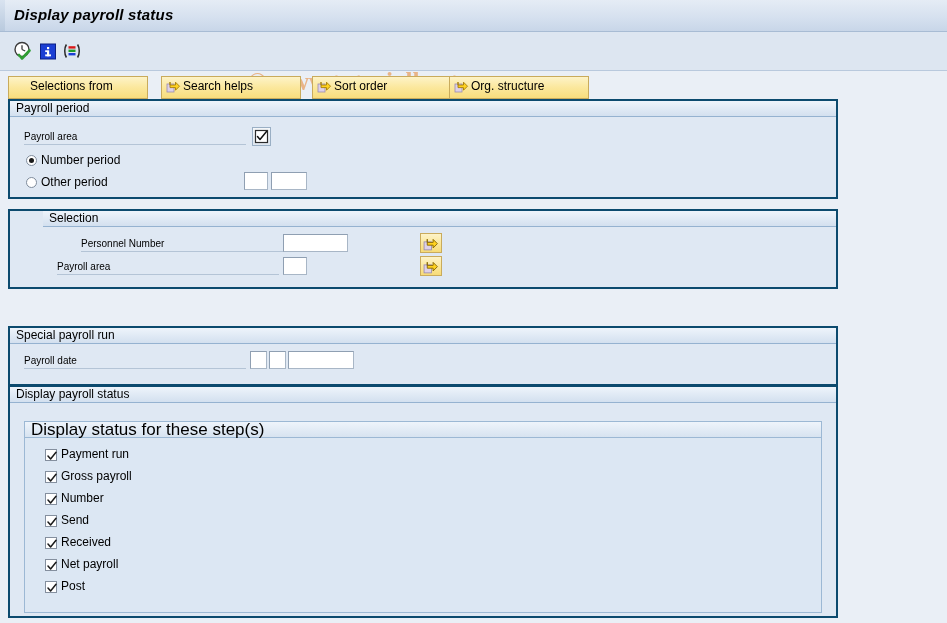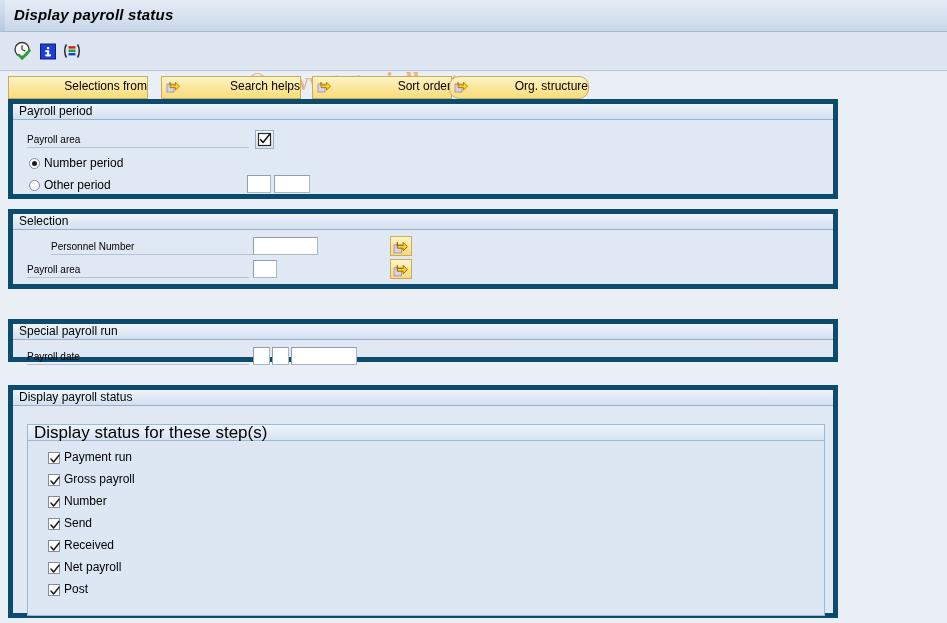--- a/index.html
+++ b/index.html
@@ -81,65 +81,66 @@
   }
   .sapbtn {
     position: absolute;
     top: 0;
     height: 23px;
     background: linear-gradient(to bottom, #fdf3c8 0%, #fbe89e 48%, #f8dd7d 100%);
     border: 1px solid #c9ab5c;
     box-sizing: border-box;
     font-size: 12px;
     color: #000;
-    text-align: right;
+    text-align: left;
     line-height: 19px;
     cursor: pointer;
     white-space: nowrap;
     overflow: hidden;
+    padding-left: 21px;
   }
   .sapbtn .arrowicon {
     position: absolute;
     left: 4px; top: 2px;
     width: 15px; height: 15px;
   }
   .b1 { left: 8px;   width: 140px; }
   .b2 { left: 155px; width: 140px; margin-left: 6px; }
   .b3 { left: 312px; width: 140px; }
-  .b4 { left: 449px; width: 140px; border-radius: 10px; }
+  .b4 { left: 449px; width: 140px; }
 
   
   .section {
     position: absolute;
     left: 8px;
     width: 830px;
     background: #dfe8f3;
-    border: 5px solid #0c4a6e;
+    border: 2px solid #0c4a6e;
     box-sizing: border-box;
   }
   .section-header {
     height: 16px;
     background: linear-gradient(to bottom, #eef4fb 0%, #d3e0ef 100%);
     border-bottom: 1px solid #95b2d0;
     font-size: 12px;
     line-height: 15px;
     padding-left: 6px;
     color: #000;
     box-sizing: border-box;
     white-space: nowrap;
   }
   .section-body {
     position: relative;
     width: 100%;
     height: calc(100% - 17px);
   }
 
   #sec-payroll-period { top: 99px;  height: 100px; }
-  #sec-selection     { top: 209px; height: 80px; }
-  #sec-special-run   { top: 319px; height: 43px; }
+  #sec-selection     { top: 209px; height: 80px; padding-left: 33px; }
+  #sec-special-run   { top: 326px; height: 60px; }
   #sec-display-status{ top: 385px; height: 233px; }
 
   
   .subgroup {
     position: absolute;
     left: 14px; top: 18px;
     width: 798px; height: 192px;
     background: #dce7f3;
     border: 1px solid #9cb8d4;
     box-sizing: border-box;

